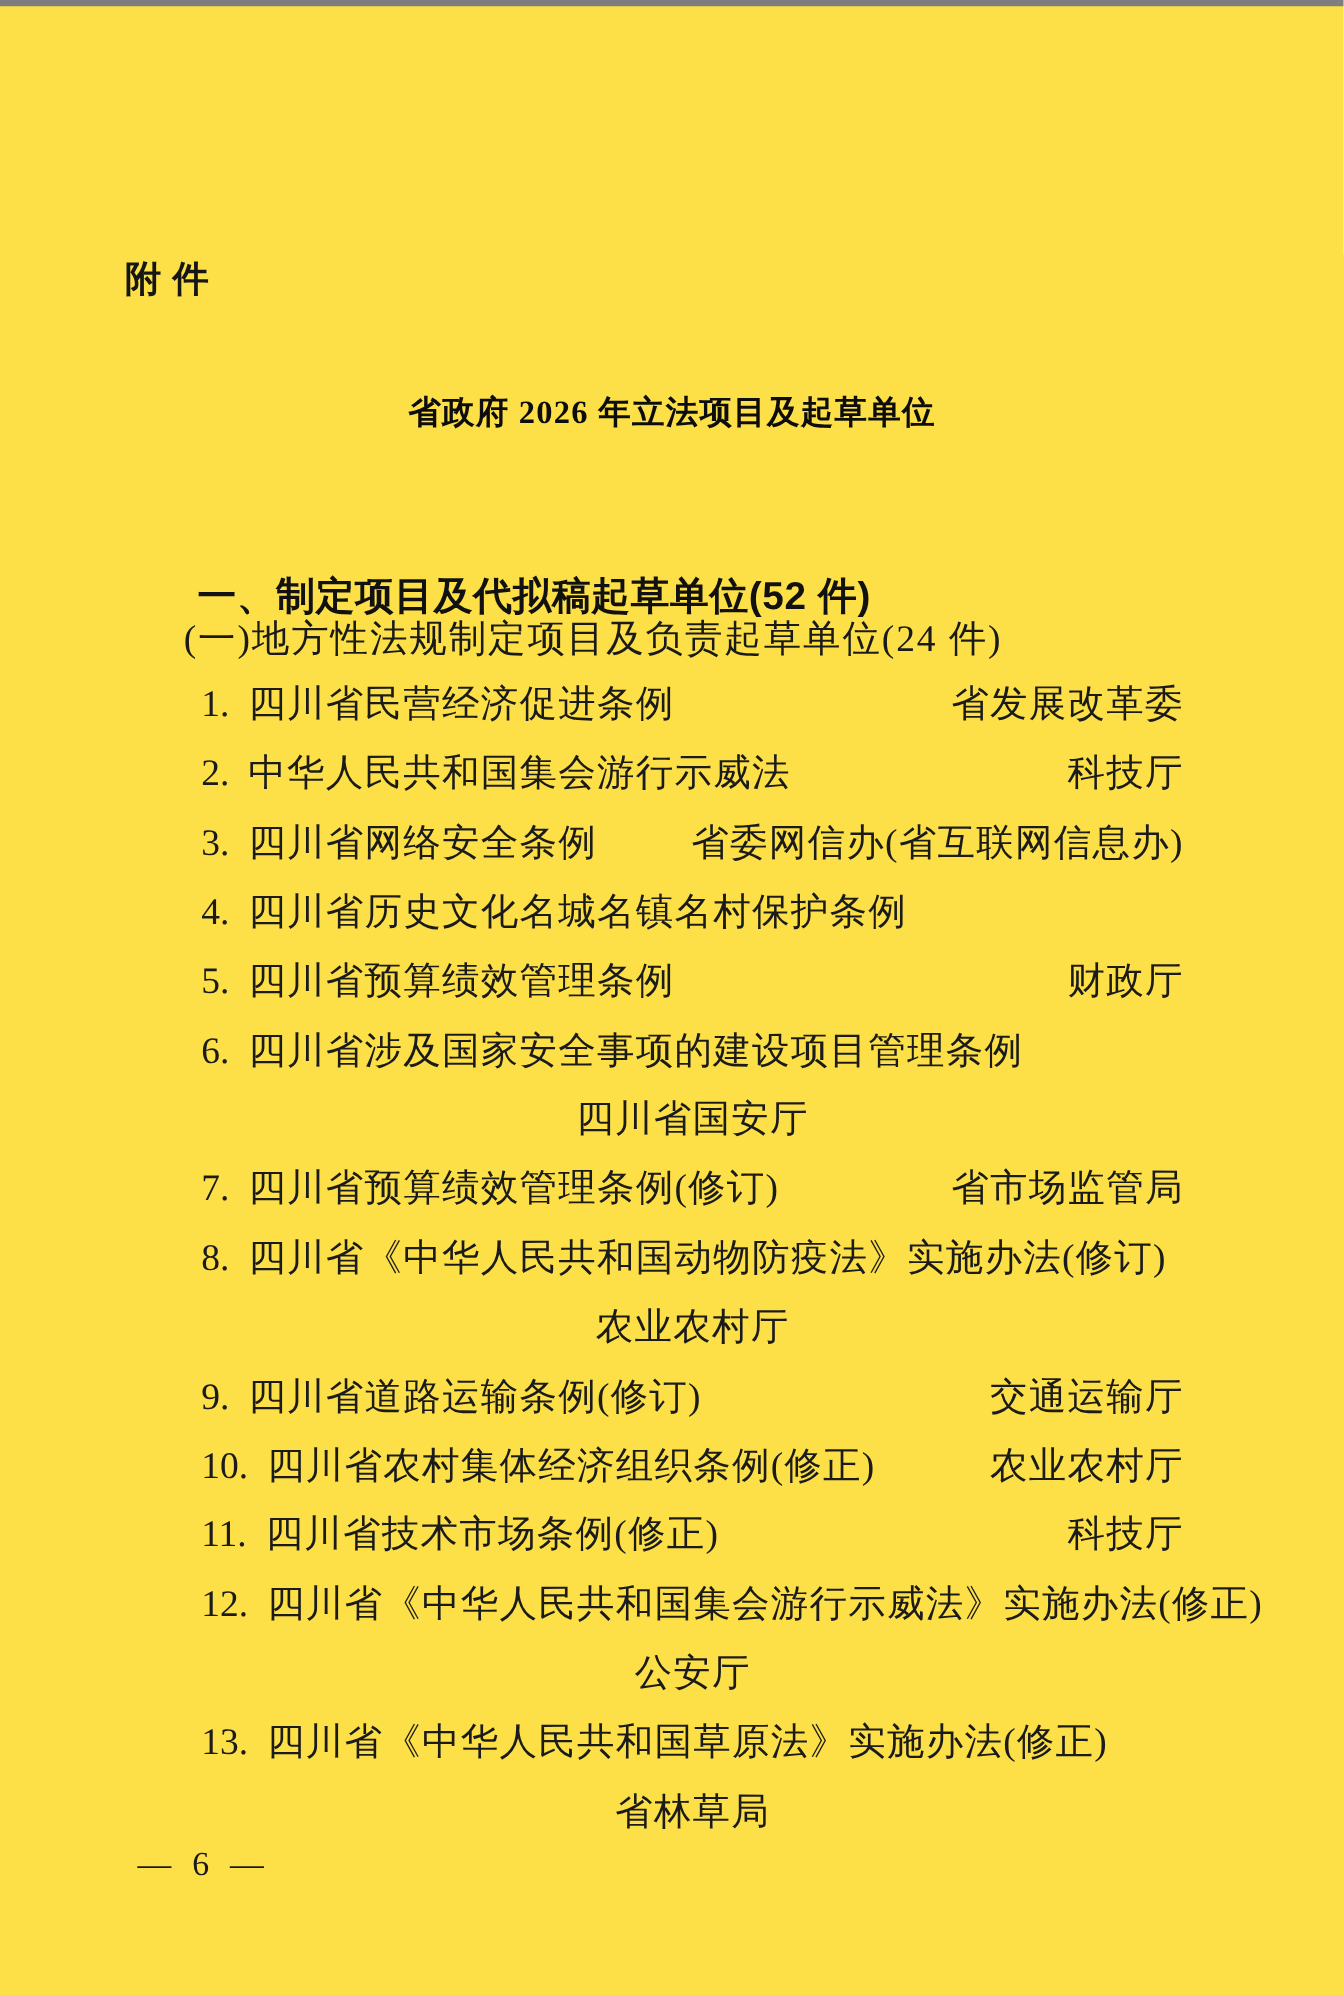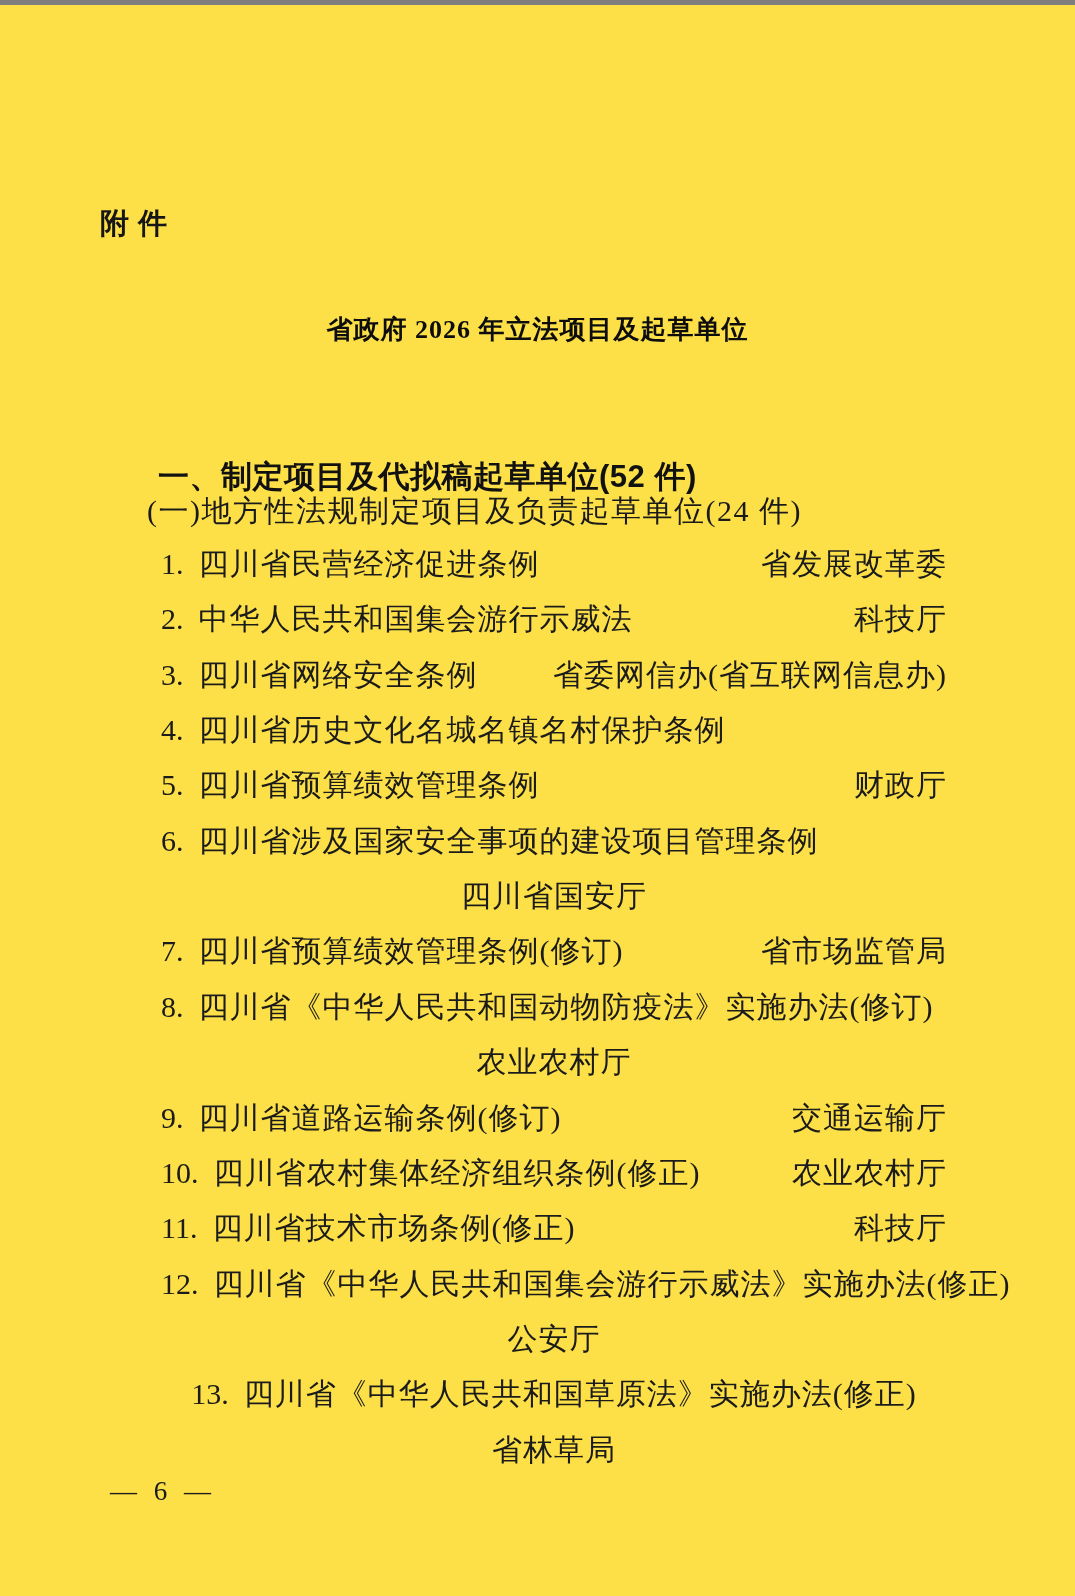--- a/index.html
+++ b/index.html
@@ -192,21 +192,21 @@
         <span class="spacer"></span>
         <span class="agency">科技厅</span>
       </div>
       <div class="row" style="top: 1265.55px;">
         <span class="num">12.</span>
         <span class="title">四川省《中华人民共和国集会游行示威法》实施办法(修正)</span>
       </div>
       <div class="row continuation" style="top: 1320.9px;">
         <span class="agency">公安厅</span>
       </div>
-      <div class="row" style="top: 1376.25px; justify-content: center;">
+      <div class="row" style="top: 1376.25px;">
         <span class="num">13.</span>
         <span class="title">四川省《中华人民共和国草原法》实施办法(修正)</span>
       </div>
       <div class="row continuation" style="top: 1431.6px;">
         <span class="agency">省林草局</span>
       </div>
     </div>
 
   <div id="page-number">— 6 —</div>
 </div>

